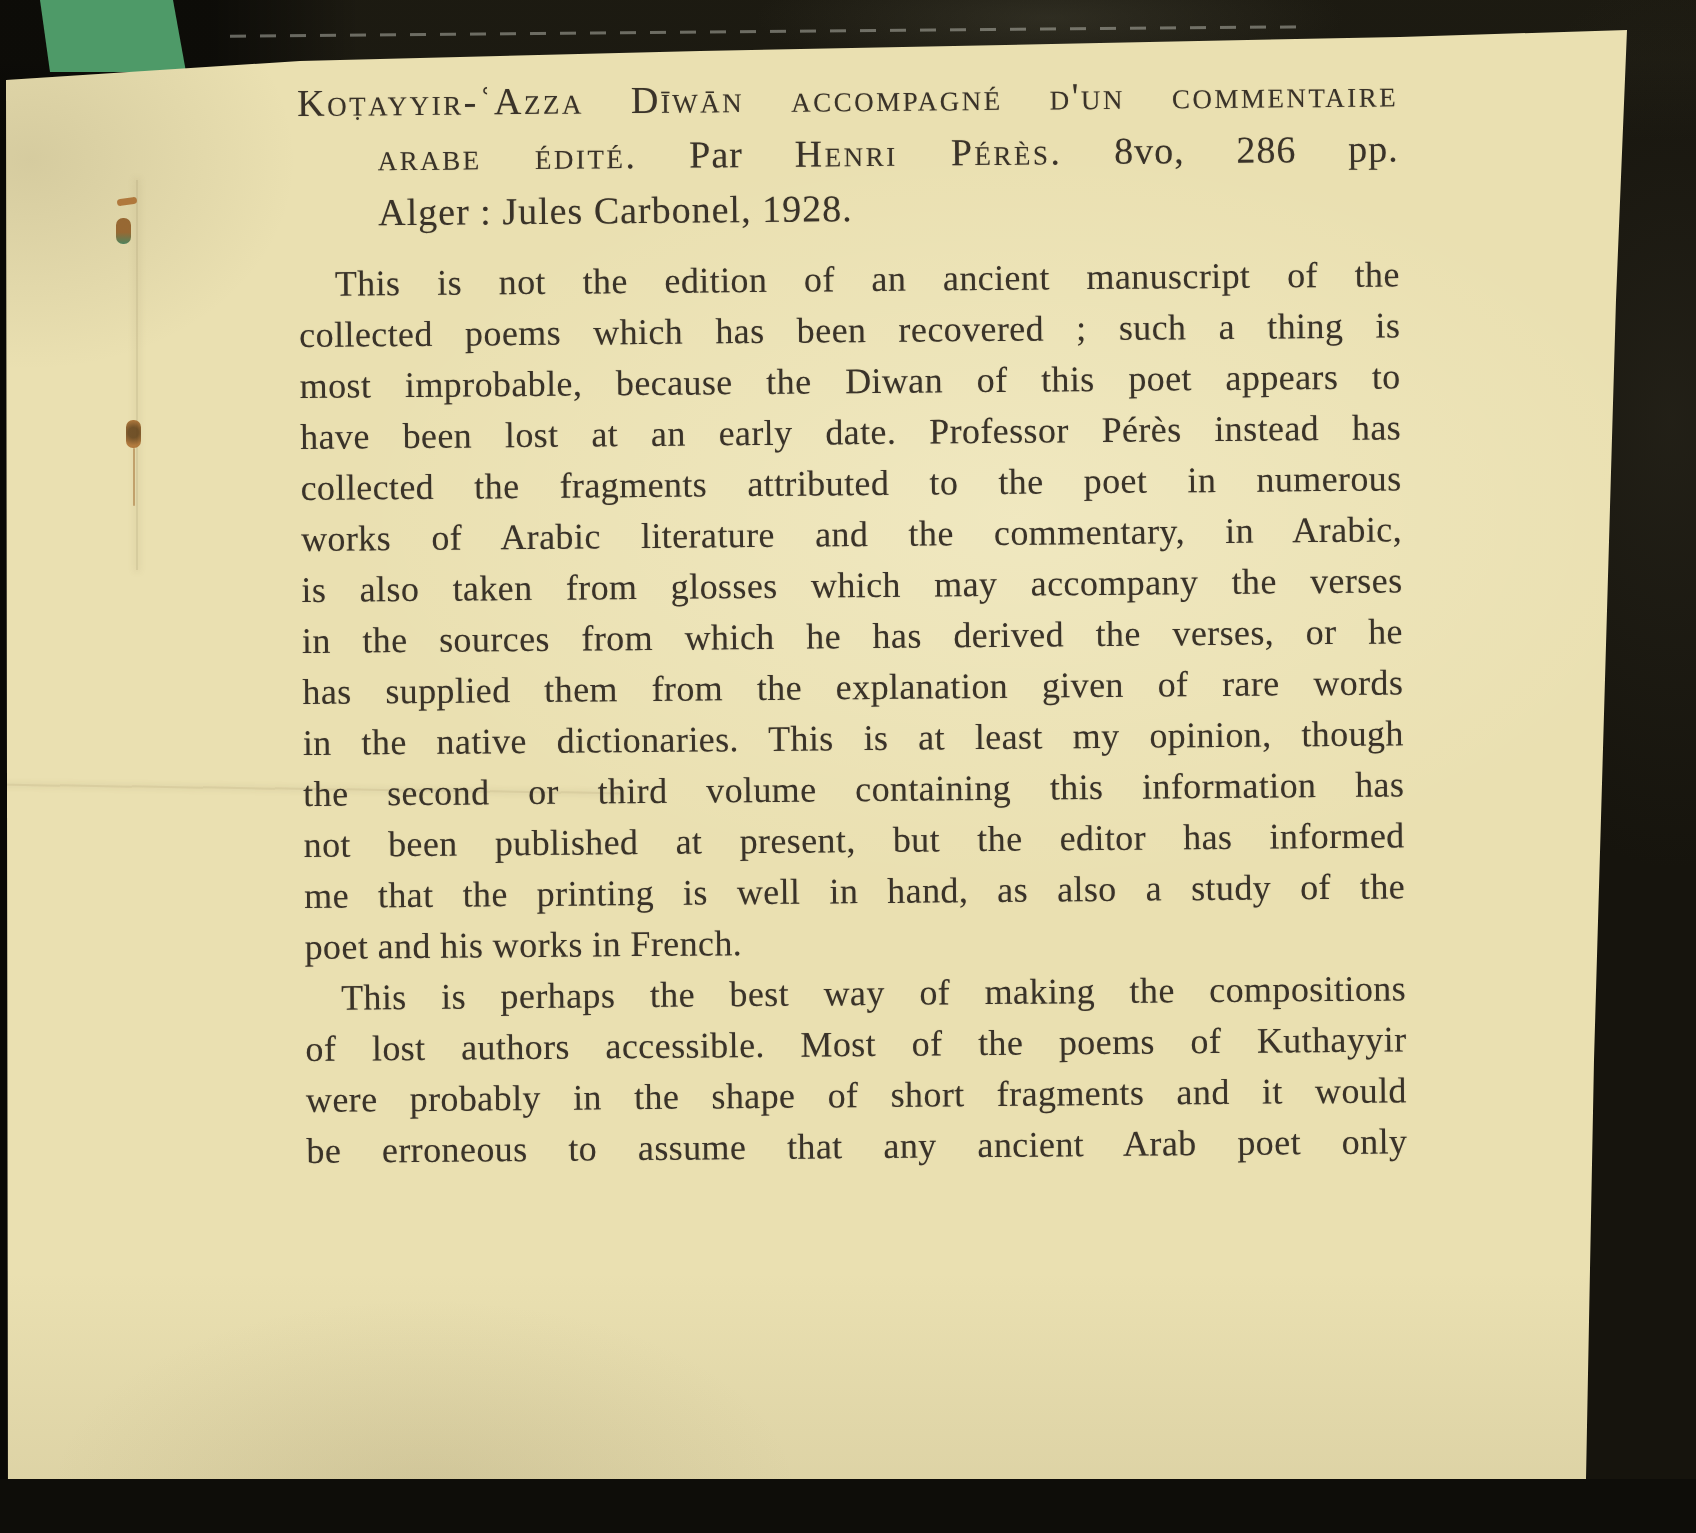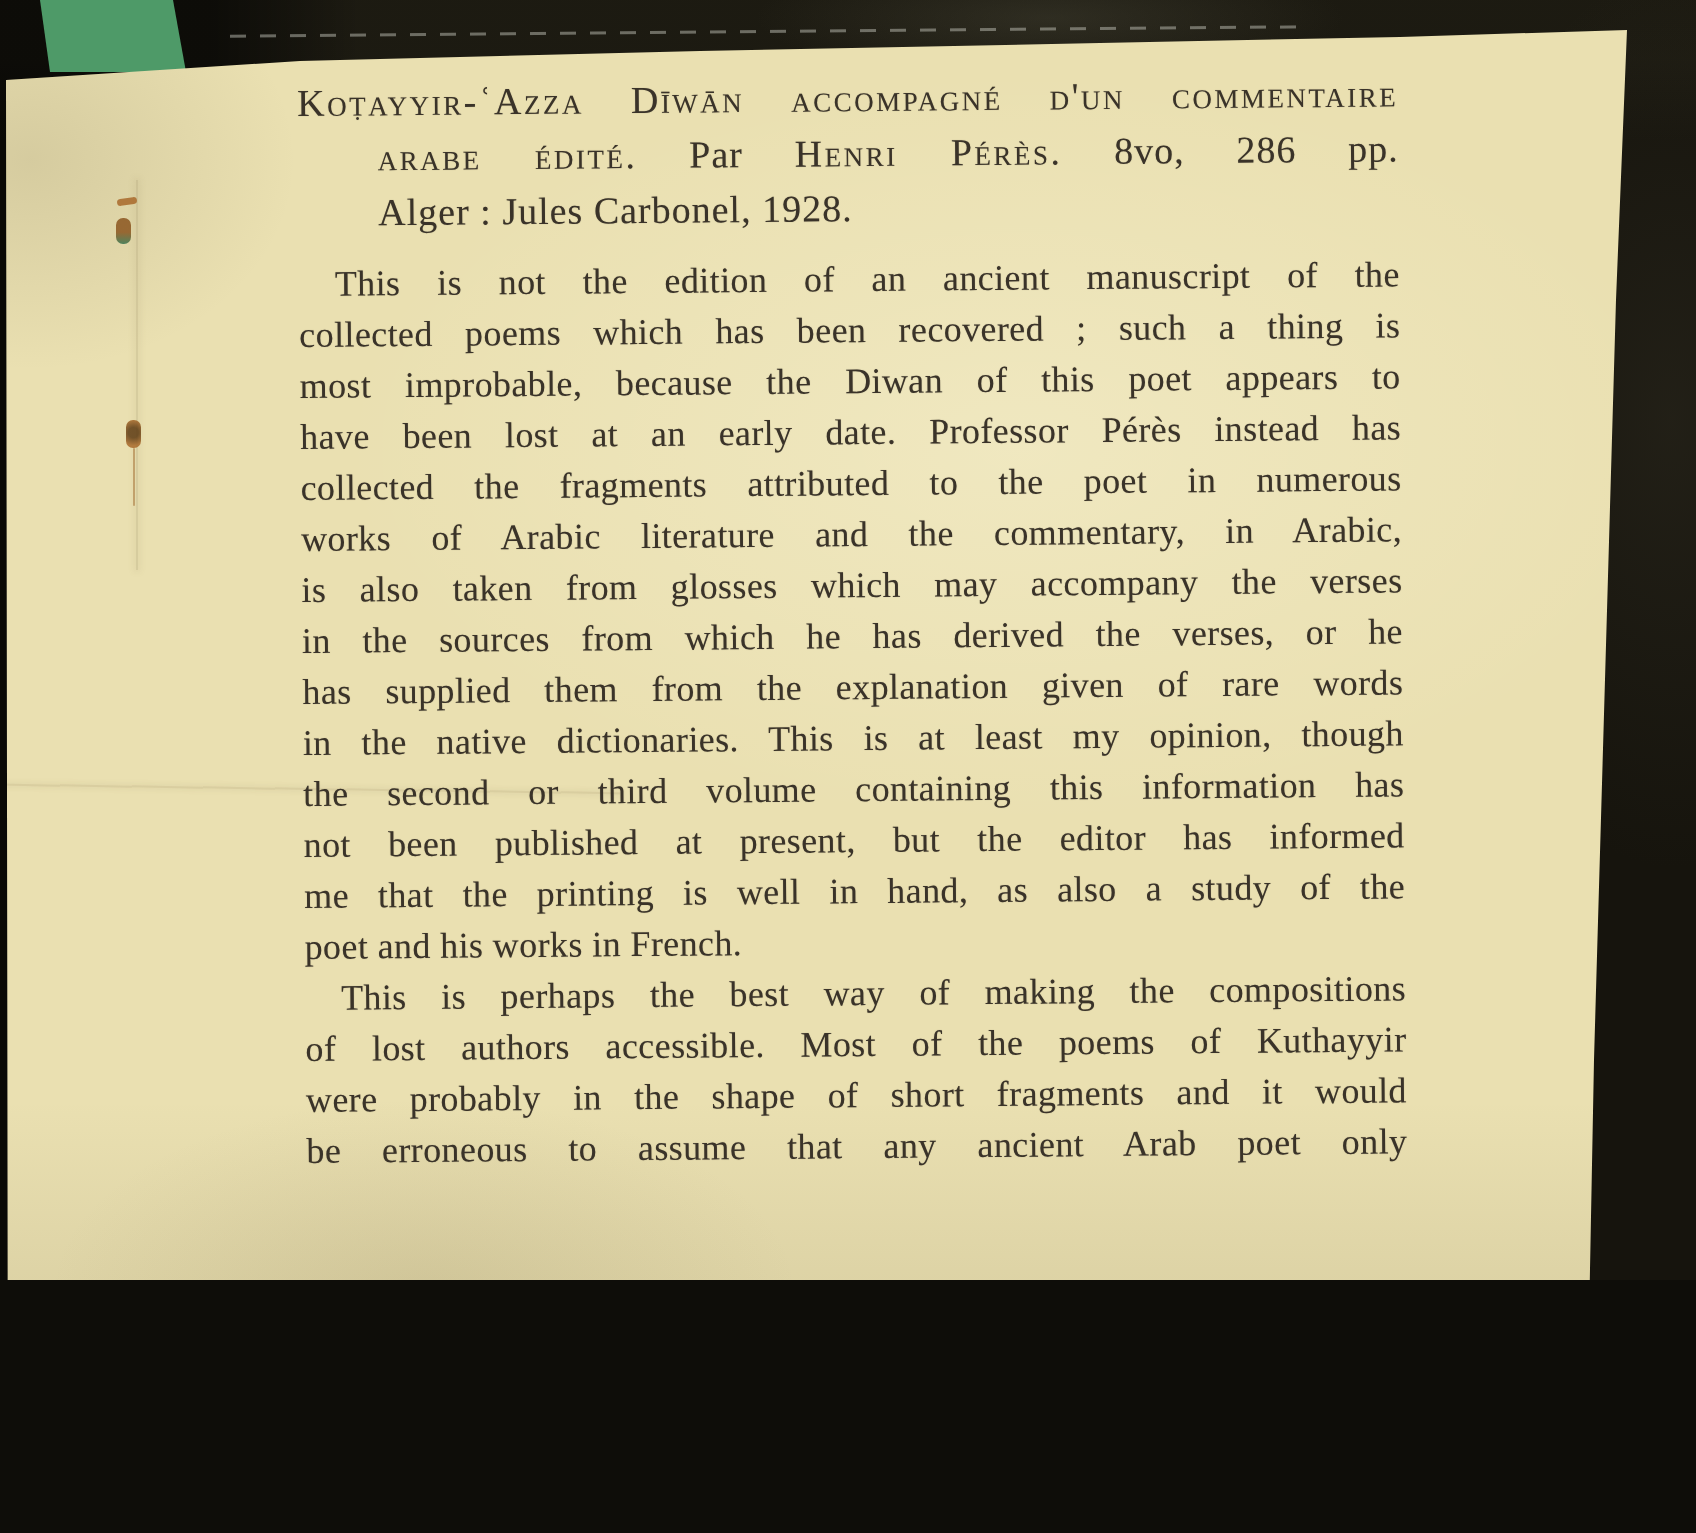--- a/index.html
+++ b/index.html
@@ -1,17 +1,17 @@
 <!DOCTYPE html>
 <html><head>
 <meta charset="utf-8">
 <style>
   html,body{margin:0;padding:0;background:#0e0d09;}
   .scene{
-    position:relative;width:1696px;height:1280px;overflow:hidden;
+    position:relative;width:1696px;height:1479px;overflow:hidden;
     background:var(--bg,#16140d);
     font-family:"Liberation Serif", serif;
   }
   
   .bg-variation{
     position:absolute;inset:0;pointer-events:none;
     background:
       linear-gradient(90deg, rgba(0,0,0,.55) 0 210px, rgba(0,0,0,0) 360px),
       radial-gradient(420px 90px at 1050px 18px, rgba(90,88,70,.30), rgba(0,0,0,0) 70%),
       radial-gradient(300px 600px at 1672px 420px, rgba(70,66,52,.25), rgba(0,0,0,0) 75%),

